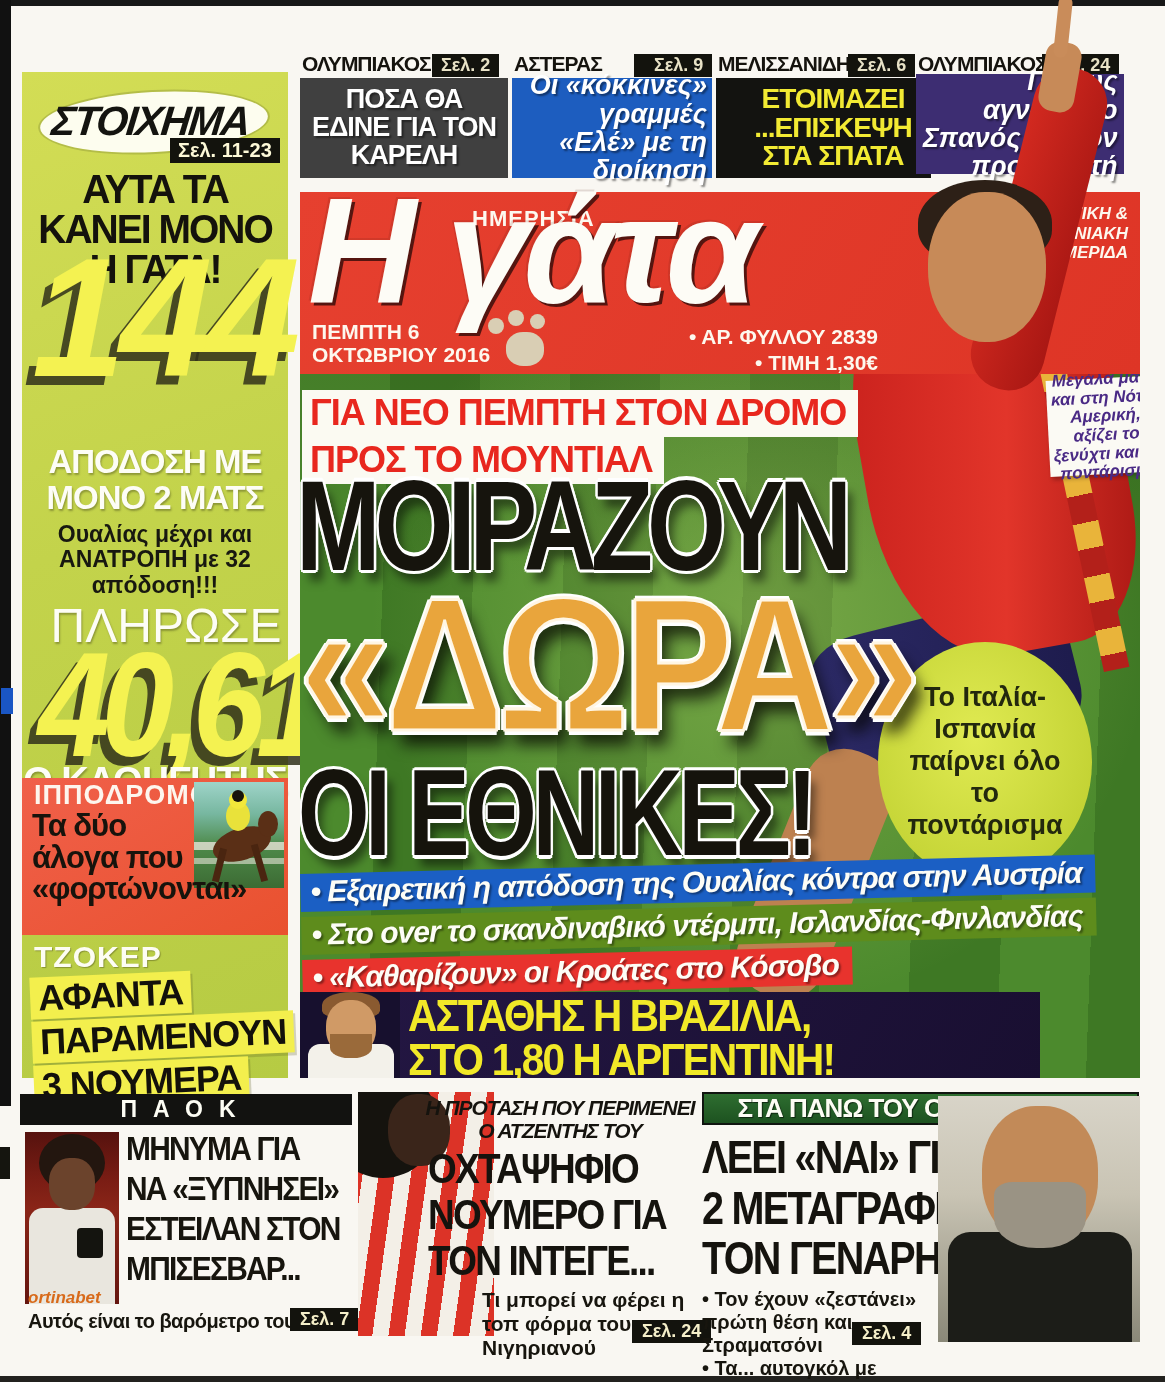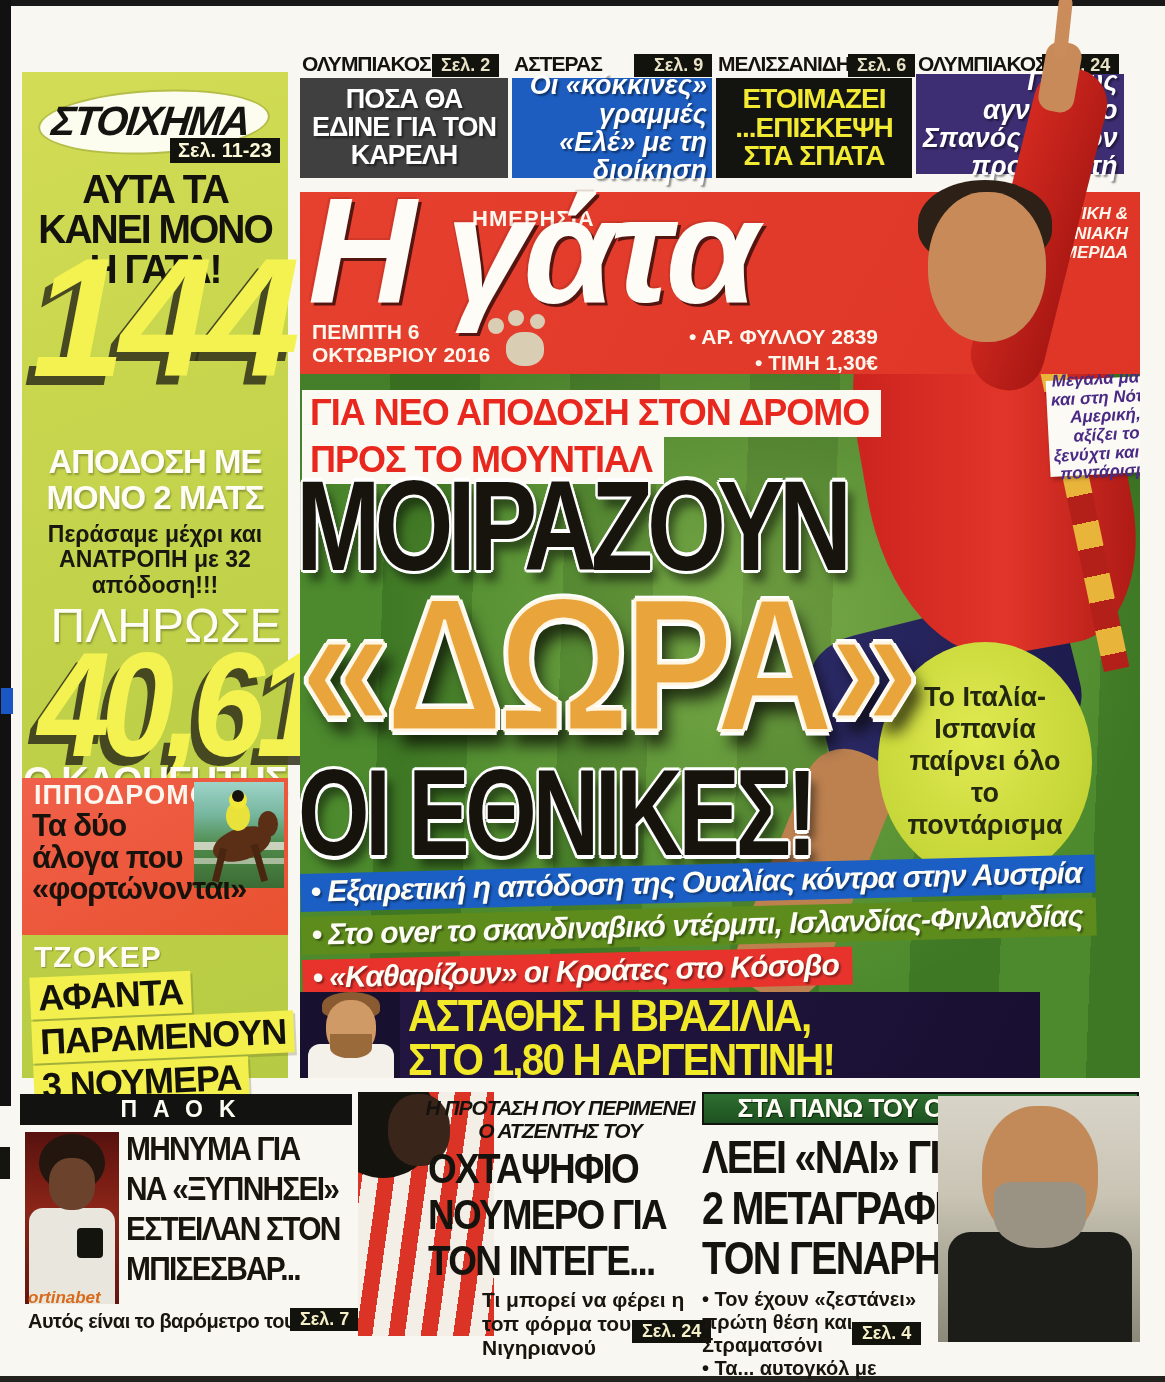--- a/index.html
+++ b/index.html
@@ -176,21 +176,21 @@
     </div>
 
     <div class="abs big-num ctr">144</div>
 
     <div class="abs num-cap ctr">
       <div>ΑΠΟΔΟΣΗ ΜΕ</div>
       <div>ΜΟΝΟ 2 ΜΑΤΣ</div>
     </div>
 
     <div class="abs sb-note ctr">
-      <div>Περάσαμε μέχρι και</div>
+      <div>Ουαλίας μέχρι και</div>
       <div>ΑΝΑΤΡΟΠΗ με 32</div>
       <div>απόδοση!!!</div>
     </div>
 
     <div class="abs pay-label ctr">ΠΛΗΡΩΣΕ</div>
     <div class="abs pay-num ctr">40,61</div>
     <div class="abs pay-cap ctr">Ο ΚΑΘΗΓΗΤΗΣ</div>
 
     <div class="abs pay-note ctr">
       <div>Αρχίζει να ζεσταίνει</div>
@@ -234,21 +234,21 @@
   </div>
 
   <div class="abs brief-label nowrap" style="left:514px;">ΑΣΤΕΡΑΣ</div>
   <div class="abs brief-badge" style="left:634px;padding-left:20px;">Σελ. 9</div>
   <div class="abs brief-box" style="left: 512px; width: 200px; background-color: rgb(29, 93, 191);">
     <div class="t2" style="width:190px;">Οι «κόκκινες» γραμμές «Ελέ» με τη διοίκηση</div>
   </div>
 
   <div class="abs brief-label nowrap" style="left:718px;">ΜΕΛΙΣΣΑΝΙΔΗΣ</div>
   <div class="abs brief-badge" style="left:848px;">Σελ. 6</div>
-  <div class="abs brief-box" style="left: 716px; width: 196px; background-color: rgb(19, 19, 16);">
+  <div class="abs brief-box" style="left: 716px; width: 196px; background-color: rgb(19, 19, 16); padding-left: 19px;">
     <div class="t3" style="width:185px;">ΕΤΟΙΜΑΖΕΙ ...ΕΠΙΣΚΕΨΗ ΣΤΑ ΣΠΑΤΑ</div>
   </div>
 
   <div class="abs brief-label nowrap" style="left:918px;">ΟΛΥΜΠΙΑΚΟΣ</div>
   <div class="abs brief-badge" style="left:1042px;">Σελ. 24</div>
   <div class="abs brief-box" style="left: 916px; width: 208px; top: 74px; background-color: rgb(61, 45, 114);">
     <div class="t2" style="width:195px;">Ποιους αγνόησε ο Σπανός για τον προπονητή</div>
   </div>
 
   <div class="abs masthead">
@@ -281,21 +281,21 @@
 
     <div class="abs pl-shorts"></div>
     <div class="abs pl-leg"></div>
     <div class="abs pl-torso"></div>
     <div class="abs pl-stripe"></div>
     <div class="abs bubble">
       <div class="bubble-text">Το Ιταλία-Ισπανία παίρνει όλο το ποντάρισμα</div>
     </div>
 
     <div class="abs" style="left:2px;top:16px;">
-      <div><span class="kicker-line">ΓΙΑ ΝΕΟ ΑΠΟΔΟΣΗ ΣΤΟΝ ΔΡΟΜΟ</span></div>
+      <div><span class="kicker-line">ΓΙΑ ΝΕΟ ΠΕΜΠΤΗ ΣΤΟΝ ΔΡΟΜΟ</span></div>
       <div style="margin-top:0px;"><span class="kicker-line">ΠΡΟΣ ΤΟ ΜΟΥΝΤΙΑΛ</span></div>
     </div>
 
     <div class="abs lead1 nowrap">ΜΟΙΡΑΖΟΥΝ</div>
     <div class="abs lead2 nowrap">«ΔΩΡΑ»</div>
     <div class="abs lead3 nowrap">ΟΙ ΕΘΝΙΚΕΣ!</div>
 
     <div class="abs bullets">
       <div class="bullet-line"><span class="bullet-pill" style="background-color: rgb(27, 95, 196);">• Εξαιρετική η απόδοση της Ουαλίας κόντρα στην Αυστρία</span></div>
       <div class="bullet-line"><span class="bullet-pill" style="background-color: rgb(94, 140, 28);">• Στο over το σκανδιναβικό ντέρμπι, Ισλανδίας-Φινλανδίας</span></div>

